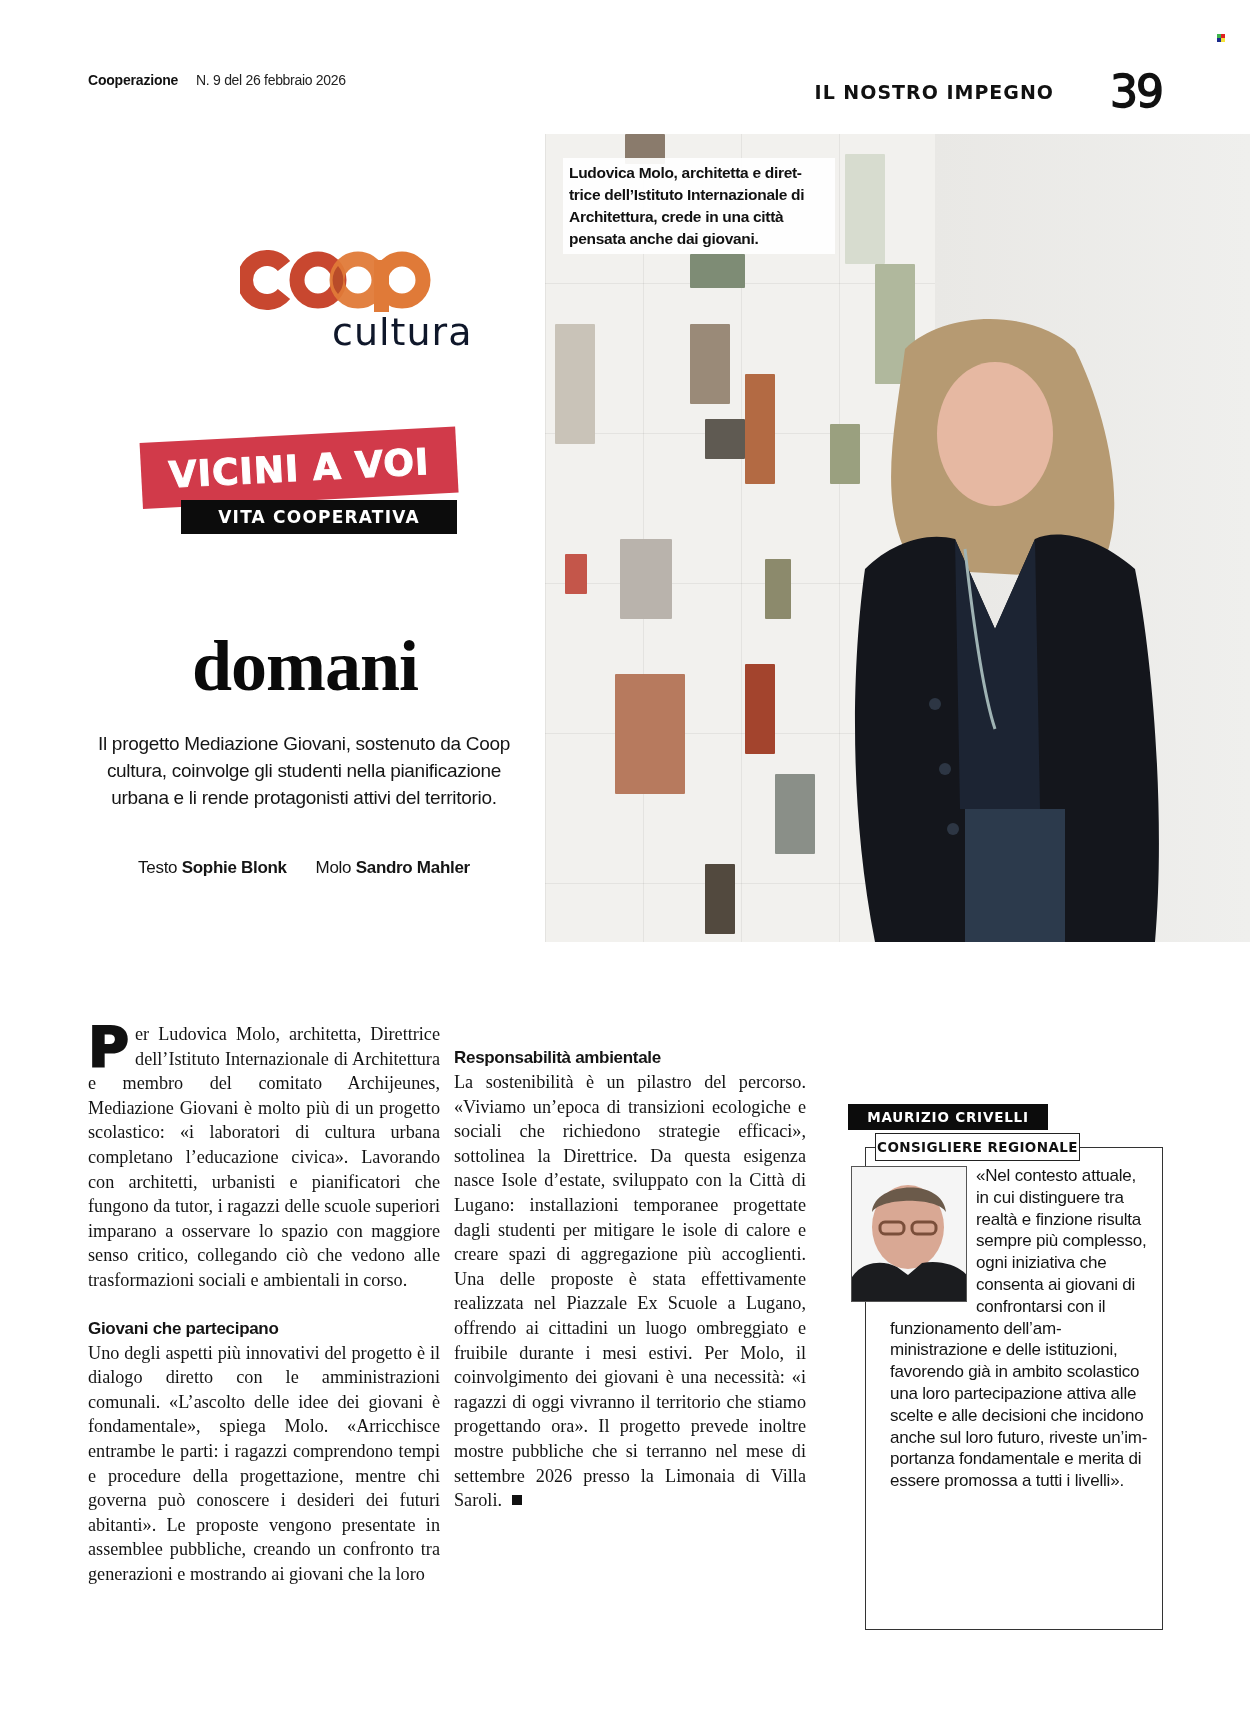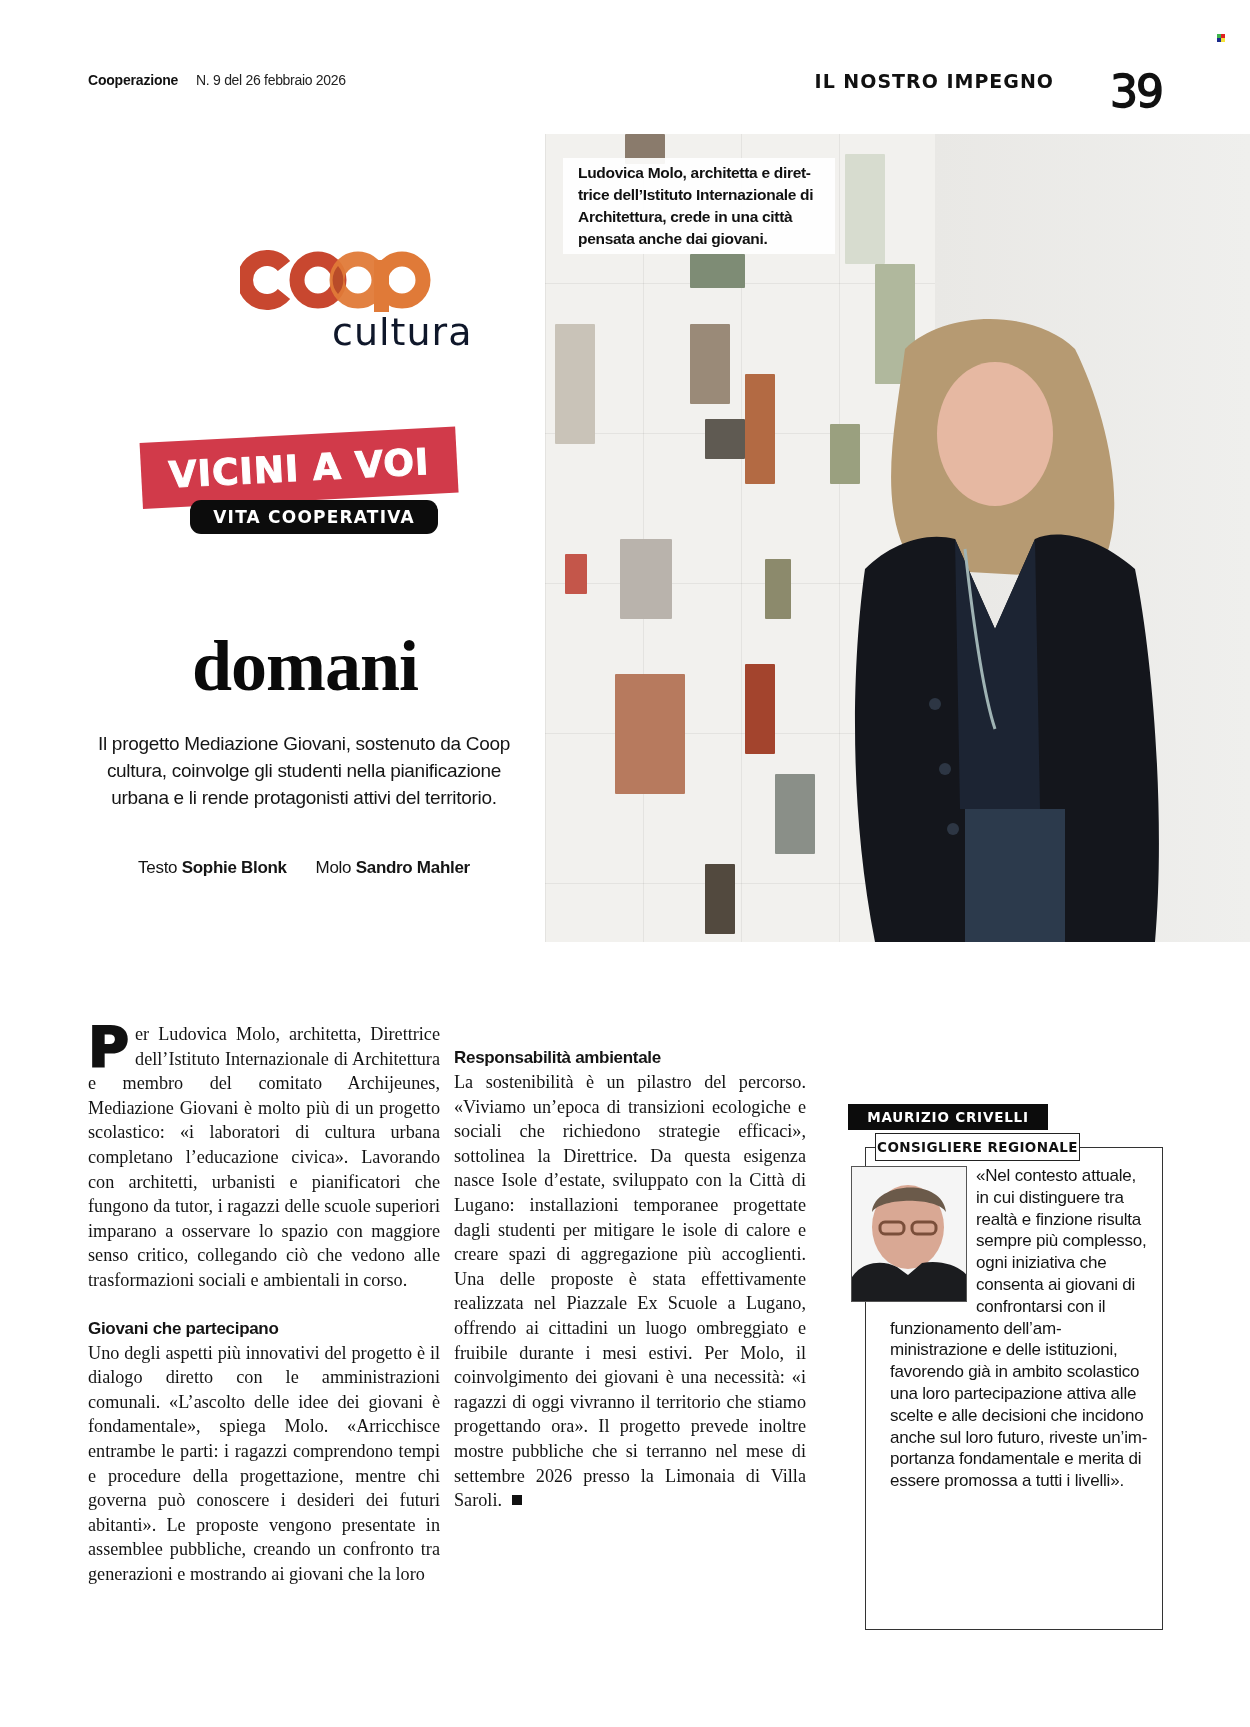--- a/index.html
+++ b/index.html
@@ -3,57 +3,57 @@
   <meta charset="utf-8">
   <style>
     * { margin: 0; padding: 0; box-sizing: border-box; }
     html, body { width: 1250px; height: 1727px; background: #ffffff; overflow: hidden; }
     body { position: relative; font-family: "Liberation Sans", sans-serif; color: #111; }
 
     
     .hdr-left { position: absolute; left: 88px; top: 72px; font-size: 14px; color: #222; white-space: nowrap; }
     .hdr-left .pub { font-weight: bold; color: #111; margin-right: 14px; letter-spacing: -0.2px; }
     .hdr-left .issue { letter-spacing: -0.3px; }
-    .hdr-right { position: absolute; right: 88px; top: 70px; display: flex; align-items: flex-start; gap: 24px; }
+    .hdr-right { position: absolute; right: 88px; top: 70px; display: flex; align-items: center; gap: 24px; }
     .hdr-right .section { font-family: "DejaVu Sans", sans-serif; font-weight: bold; font-size: 19px; letter-spacing: 1px; color: #111; }
     .hdr-right .pageno { font-family: "DejaVu Sans", sans-serif; font-weight: 400; font-size: 44px; color: #111; letter-spacing: -2px; -webkit-text-stroke: 1.5px #111; line-height: 1; margin-left: 32px; }
     .printmark { position: absolute; left: 1217px; top: 34px; width: 8px; height: 8px; display: grid; grid-template-columns: 4px 4px; grid-template-rows: 4px 4px; }
     .printmark span:nth-child(1) { background: #3cb44b; }
     .printmark span:nth-child(2) { background: #e02020; }
     .printmark span:nth-child(3) { background: #1a2a8c; }
     .printmark span:nth-child(4) { background: #f5e23a; }
 
     
     .logo { position: absolute; left: 240px; top: 248px; width: 225px; height: 100px; }
     .logo svg { display: block; }
     .logo .cultura { position: absolute; left: 92px; top: 62px; font-size: 38px; color: #0f172a; letter-spacing: 1px; font-family: "DejaVu Sans", sans-serif; }
 
     
     .kicker-red { position: absolute; left: 143px; top: 443px; width: 316px; height: 66px; background: #d13a4a; transform: rotate(-3deg); transform-origin: left bottom; display: flex; align-items: center; justify-content: center; }
     .kicker-red span { color: #fff; font-family: "DejaVu Sans", sans-serif; font-weight: bold; font-size: 36px; letter-spacing: 1px; -webkit-text-stroke: 1px #fff; }
-    .kicker-black { position: absolute; left: 190px; top: 500px; width: 248px; height: 34px; background: #0c0c0c; display: flex; align-items: center; justify-content: center; border-radius: 11px; }
+    .kicker-black { position: absolute; left: 181px; top: 500px; width: 276px; height: 34px; background: #0c0c0c; display: flex; align-items: center; justify-content: center; }
     .kicker-black span { color: #fff; font-family: "DejaVu Sans", sans-serif; font-weight: bold; font-size: 17px; letter-spacing: 1.2px; }
 
     
     .headline { position: absolute; left: 70px; top: 552px; width: 470px; text-align: center; font-family: "Liberation Serif", serif; font-size: 72px; line-height: 76px; color: #0a0a0a; letter-spacing: -1px; }
     .lede { position: absolute; left: 88px; top: 730px; width: 432px; text-align: center; font-size: 19px; line-height: 27px; color: #151515; letter-spacing: -0.3px; }
     .byline { position: absolute; left: 88px; top: 858px; width: 432px; text-align: center; font-size: 17px; color: #151515; letter-spacing: -0.3px; white-space: nowrap; }
     .byline b { font-weight: bold; }
     .byline .gap { display: inline-block; width: 20px; }
 
     
     .photo { position: absolute; left: 545px; top: 134px; width: 705px; height: 808px; overflow: hidden; background: #ebebe9; }
     .photo .wall-papers { position: absolute; left: 0; top: 0; width: 390px; height: 808px;
       background:
         linear-gradient(90deg, rgba(0,0,0,0.06) 1px, transparent 1px) 0 0/98px 100%,
         linear-gradient(0deg, rgba(0,0,0,0.06) 1px, transparent 1px) 0 0/100% 150px,
         #f2f1ee; }
     .photo .thumb { position: absolute; border-radius: 1px; }
     .photo .wallplain { position: absolute; left: 390px; top: 0; width: 315px; height: 808px; background: linear-gradient(90deg, #e9e8e5, #efefed); }
-    .caption { position: absolute; left: 18px; top: 24px; width: 272px; background: rgba(255,255,255,0.92); padding: 4px 15px; font-size: 15.5px; line-height: 22px; font-weight: bold; color: #111; letter-spacing: -0.3px; }
+    .caption { position: absolute; left: 18px; top: 24px; width: 272px; background: rgba(255,255,255,0.92); padding: 4px 6px; font-size: 15.5px; line-height: 22px; font-weight: bold; color: #111; letter-spacing: -0.3px; }
     .person { position: absolute; left: 290px; top: 175px; width: 340px; height: 633px; }
 
     
     .col { position: absolute; top: 1022px; width: 352px; font-family: "Liberation Serif", serif; font-size: 18.2px; line-height: 24.6px; color: #141414; text-align: justify; hyphens: manual; }
     .col1 { left: 88px; }
     .col2 { left: 454px; }
     .col p { margin: 0; }
     .dropcap { float: left; font-family: "DejaVu Sans", sans-serif; font-weight: 900; font-size: 56px; line-height: 44px; margin: 3px 6px 0 0; color: #111; -webkit-text-stroke: 2px #111; }
     .subhead { font-family: "Liberation Sans", sans-serif; font-weight: bold; font-size: 17px; margin-top: 24px; line-height: 24px; letter-spacing: -0.3px; }
     .endmark { display: inline-block; width: 10px; height: 10px; background: #111; margin-left: 10px; vertical-align: 1px; }

